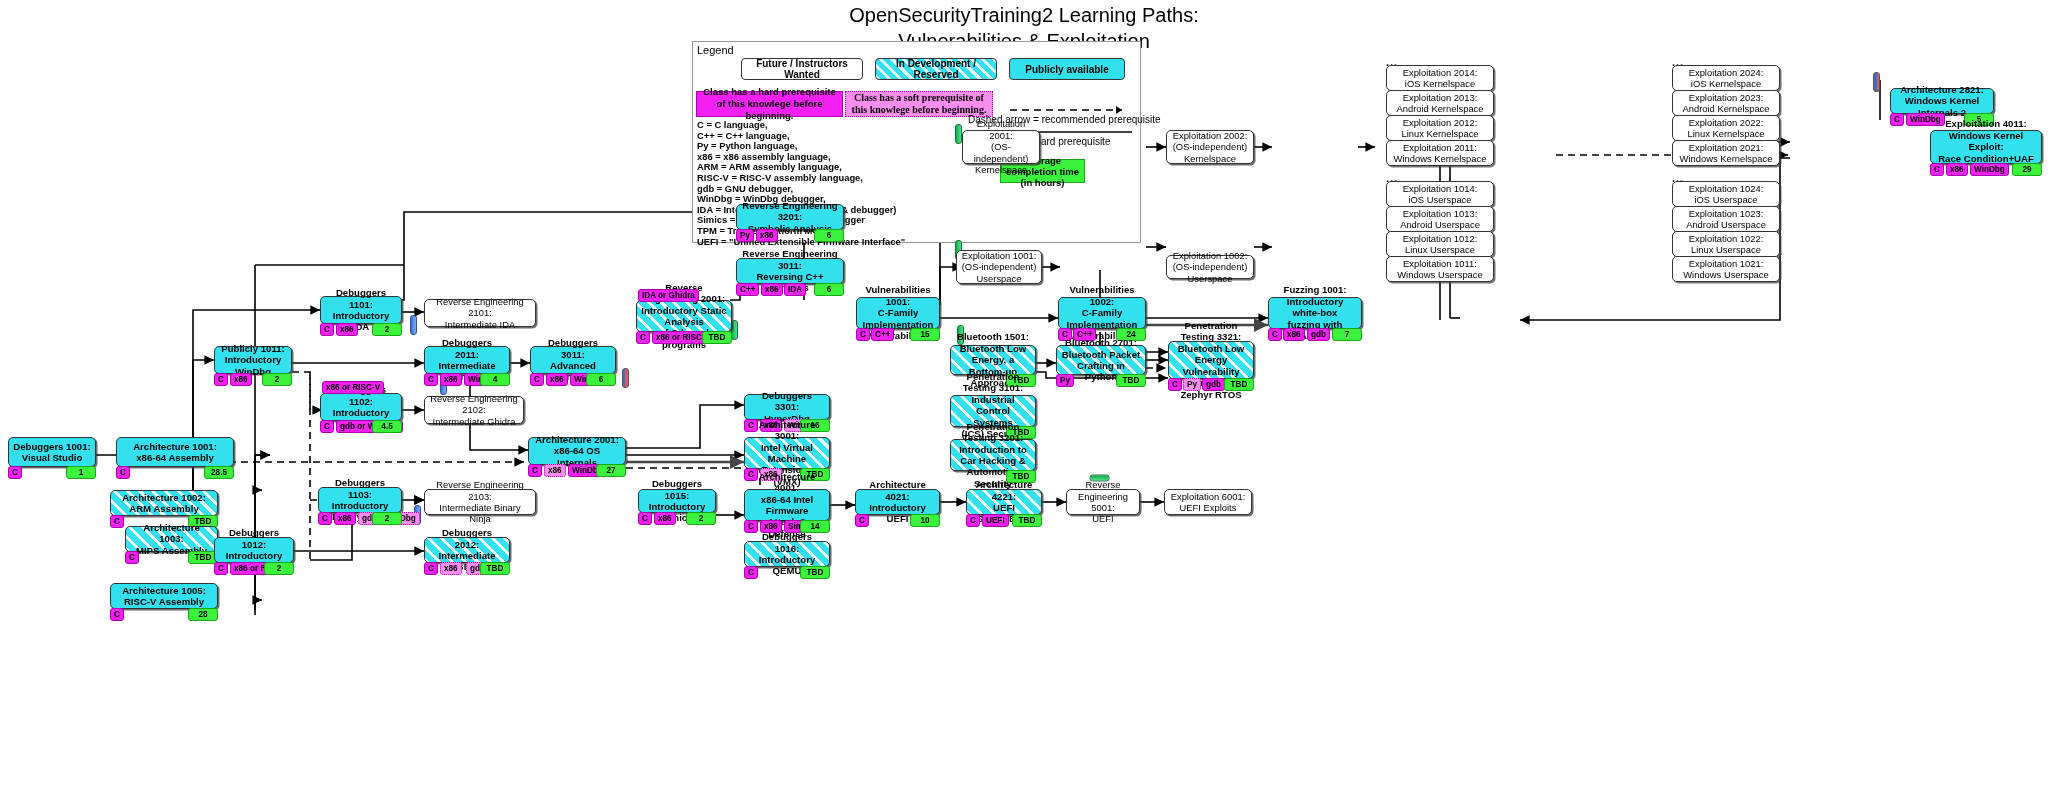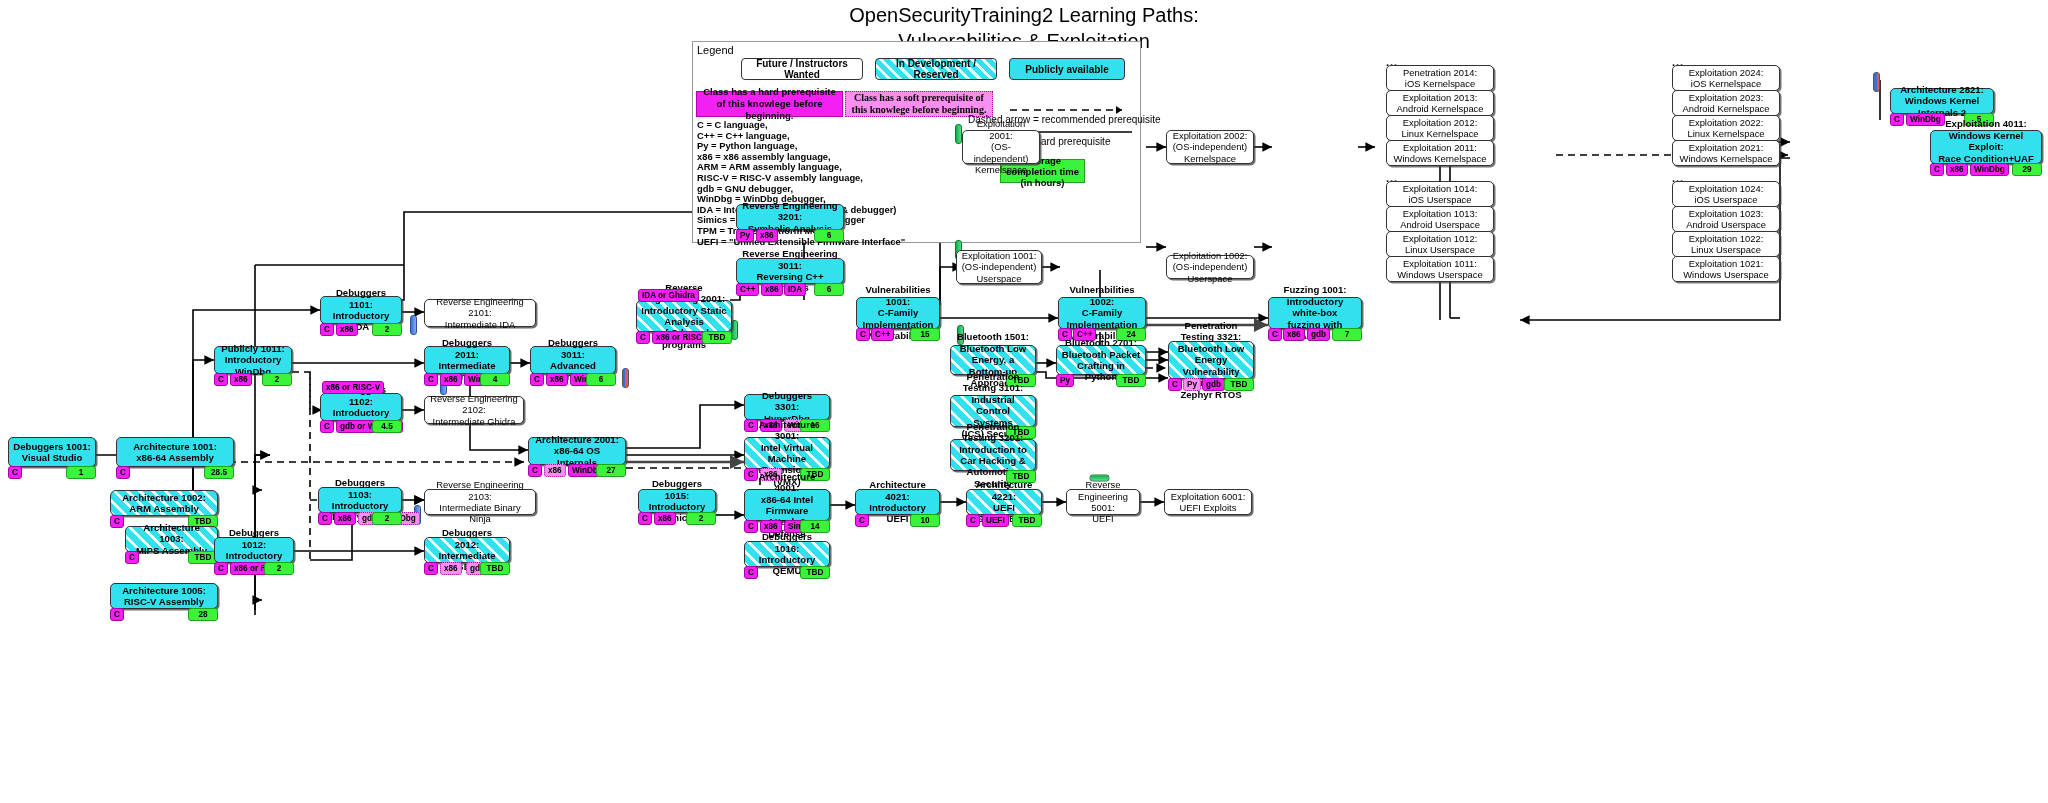--- a/index.html
+++ b/index.html
@@ -248,21 +248,21 @@
   <div class="node pub" style="left:116px;top:437px;width:118px;">
     <div class="body" style="height:30px;white-space:pre-line;">Architecture 1001:
 x86-64 Assembly</div>
     <div class="tags">
       <div class="tag hard" style="left:0;">C</div>
       <div class="tag hours">28.5</div>
     </div>
   </div>
 
   <div class="node dev" style="left:110px;top:490px;width:108px;">
-    <div class="body" style="height:26px;white-space:pre-line;border-radius:6px;">Architecture 1002:
+    <div class="body" style="height:26px;white-space:pre-line;">Architecture 1002:
 ARM Assembly</div>
     <div class="tags">
       <div class="tag hard" style="left:0;">C</div>
       <div class="tag hours">TBD</div>
     </div>
   </div>
 
   <div class="node dev" style="left:110px;top:526px;width:108px;padding-left:15px;">
     <div class="body" style="height:26px;white-space:pre-line;">Architecture 1003:
 MIPS Assembly</div>
@@ -628,21 +628,21 @@
     <div class="tags">
       <div class="tag hard" style="left:0;">C</div>
       <div class="tag hard" style="left:16px;">x86</div>
       <div class="tag hard" style="left:40px;">WinDbg</div>
       <div class="tag hours">29</div>
     </div>
   </div>
 
   <div class="dots" style="left:1386px;top:56px;">...</div>
   <div class="stack" style="left:1386px;top:65px;width:108px;">
-    <div class="srow" style="height:26px;white-space:pre-line;">Penetration 2014:
+    <div class="srow" style="height:26px;white-space:pre-line;">Exploitation 2014:
 iOS Kernelspace</div>
     <div class="srow" style="height:26px;white-space:pre-line;">Exploitation 2013:
 Android Kernelspace</div>
     <div class="srow" style="height:26px;white-space:pre-line;">Exploitation 2012:
 Linux Kernelspace</div>
     <div class="srow" style="height:26px;white-space:pre-line;">Exploitation 2011:
 Windows Kernelspace</div>
   </div>
 
   <div class="dots" style="left:1386px;top:172px;">...</div>

